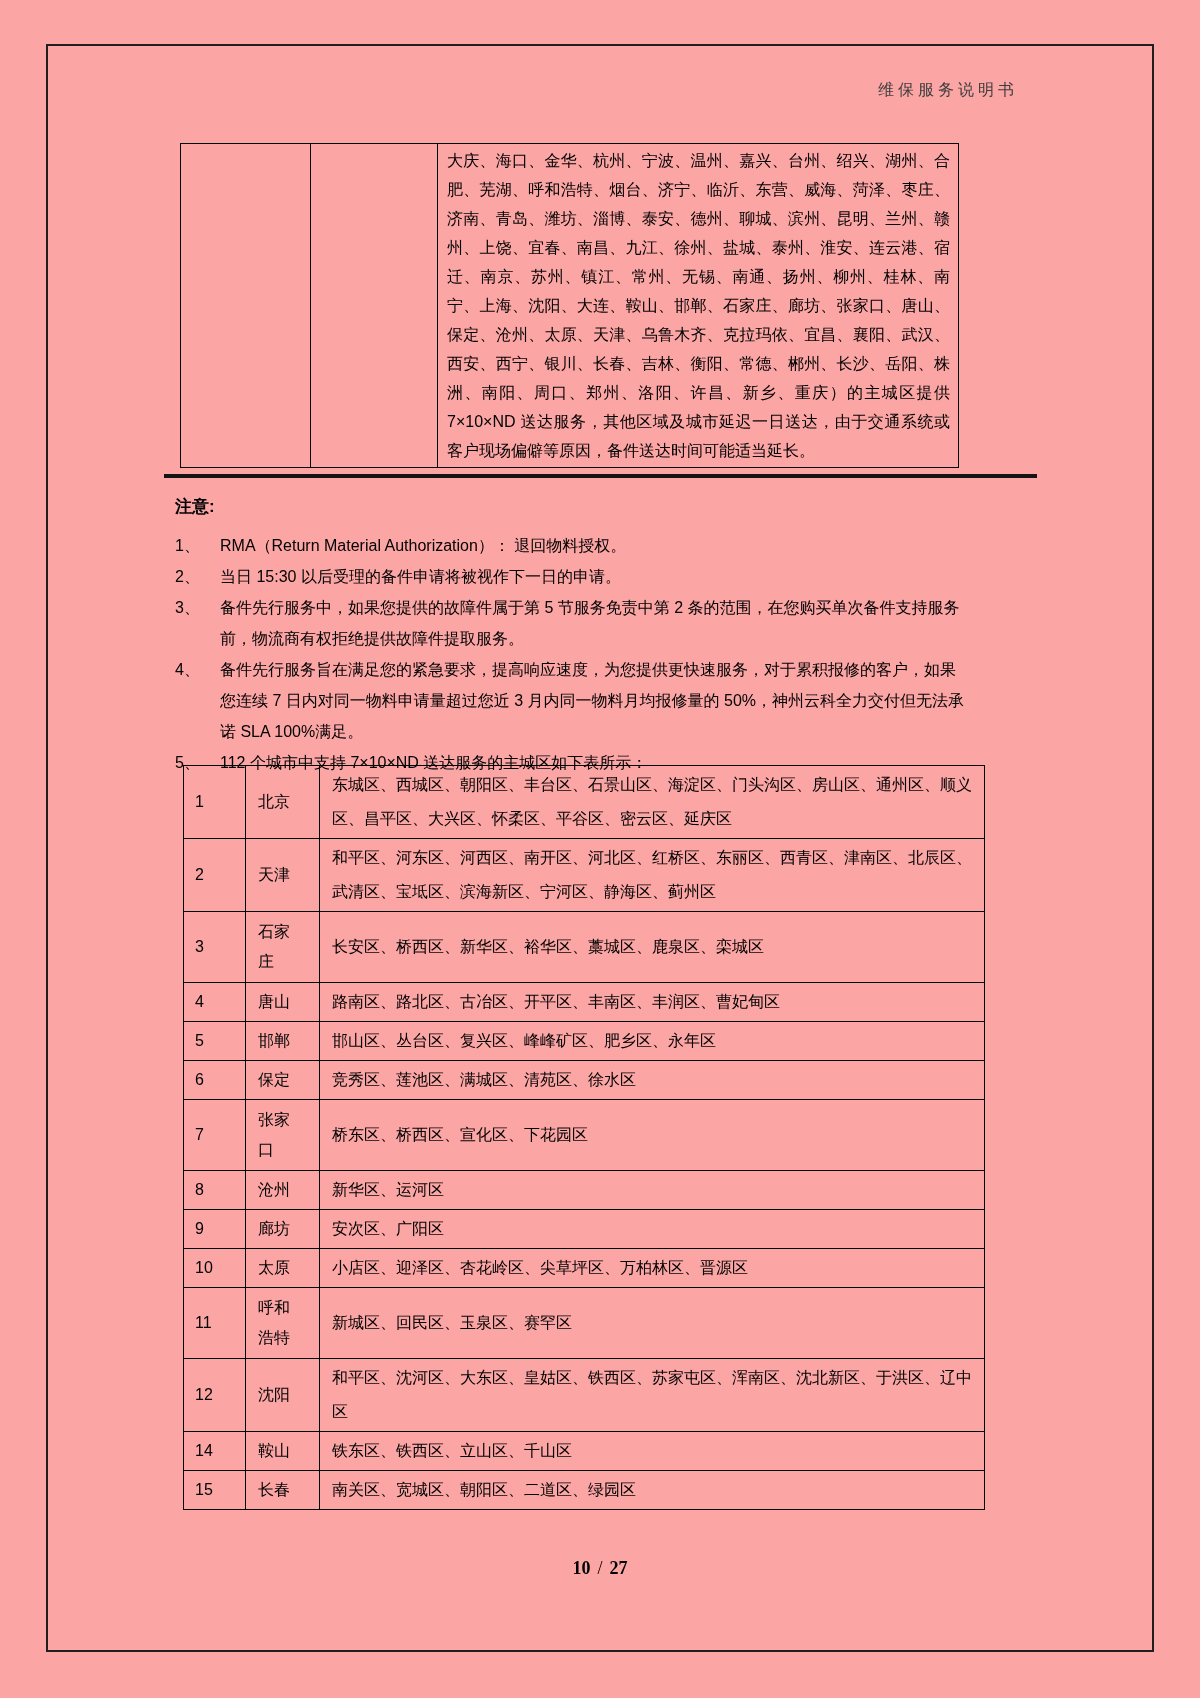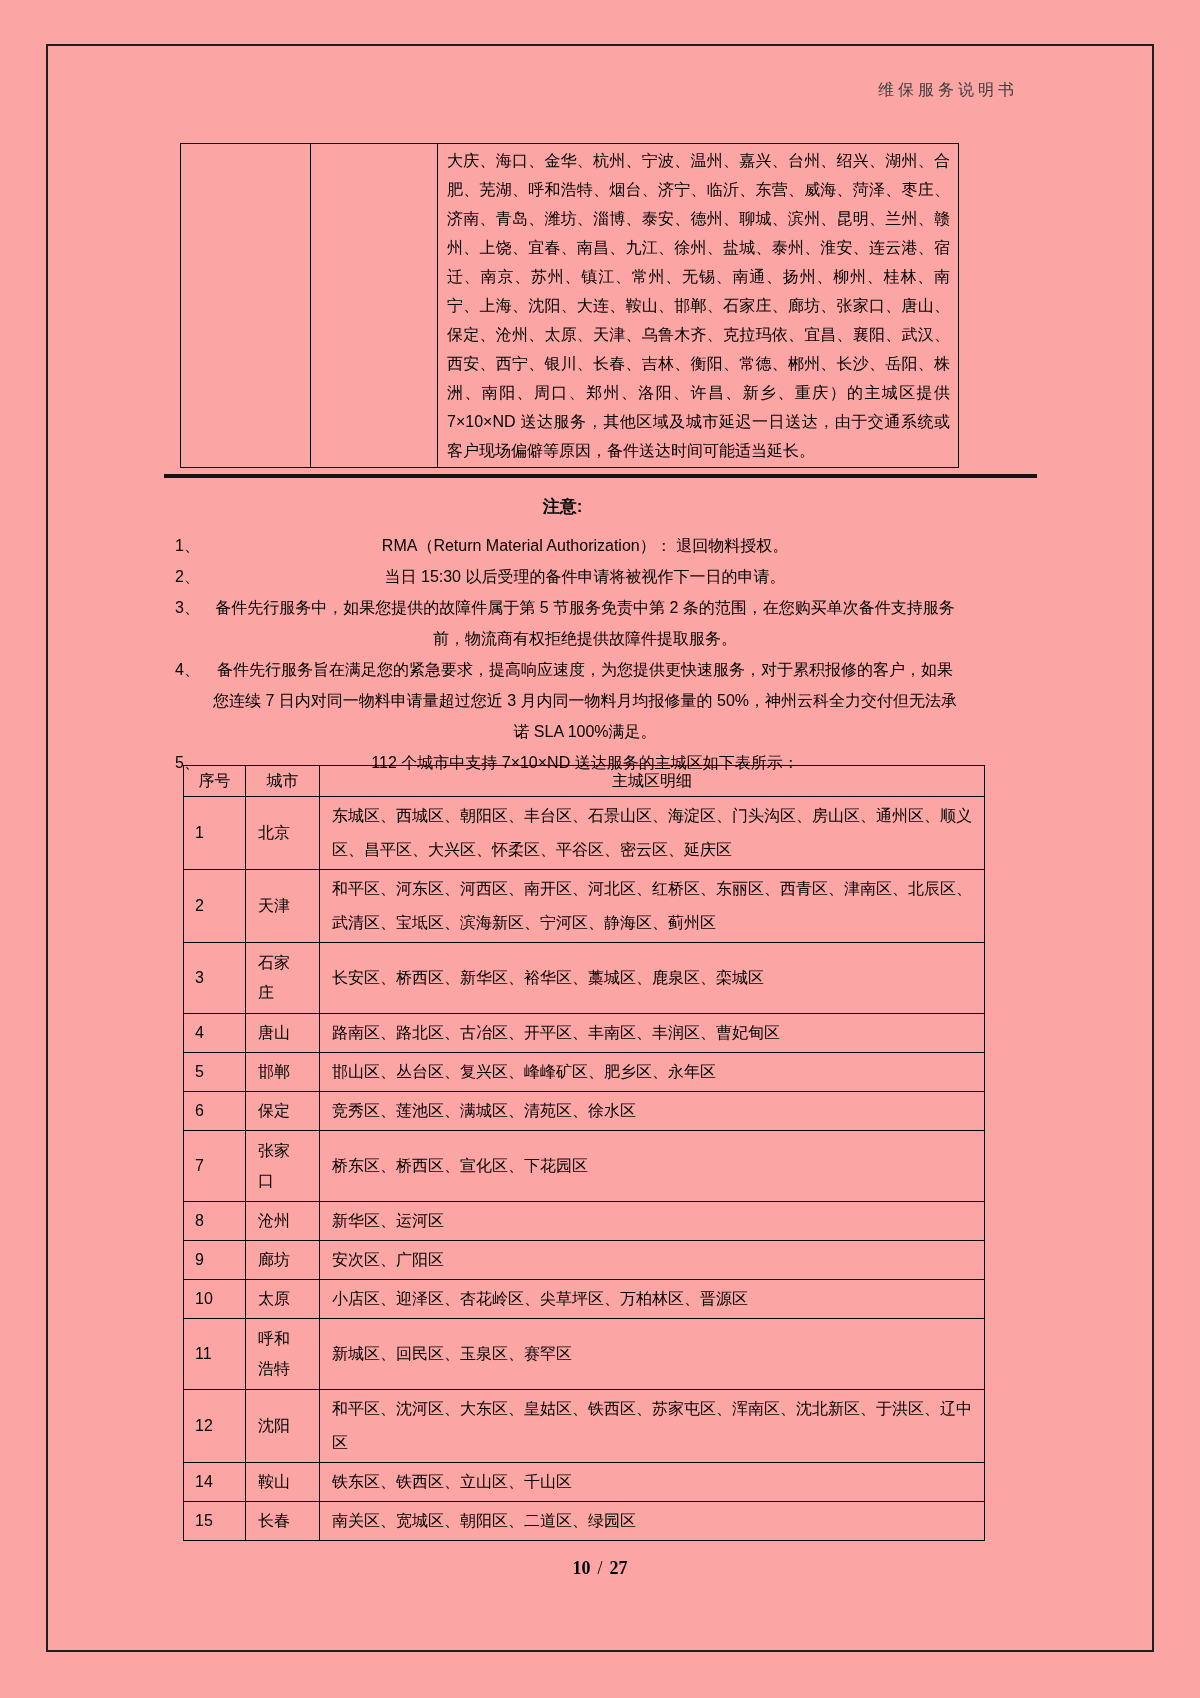--- a/index.html
+++ b/index.html
@@ -22,21 +22,21 @@
   }
   .top-table td { border:1px solid #000; vertical-align:top; padding:0; }
   .top-table td.cities { padding:2px 8px 2px 9px; }
   .cities-text {
     font-size:16px; line-height:29px; text-align:justify; color:#000;
   }
   .thick-rule {
     position:absolute; left:164px; top:474px; width:873px; height:4px; background:#141414;
   }
   
-  .notes { position:absolute; left:165px; top:495px; width:795px;text-align:center; }
+  .notes { position:absolute; left:175px; top:495px; width:795px; }
   .notes-title { font-weight:bold; font-size:17px; margin-bottom:12px; }
   .note-item { display:flex; font-size:16px; line-height:31px; }
   .note-num { flex:none; width:45px; }
   .note-text { flex:1; }
   
   .city-table {
     position:absolute; left:183px; top:765px; width:801px;
     border-collapse:collapse; table-layout:fixed; font-size:16px;
   }
   .city-table th, .city-table td { border:1px solid #000; }
@@ -106,25 +106,20 @@
     </div>
   </div>
 
   <table class="city-table">
     <colgroup>
         <col style="width:62px">
         <col style="width:74px">
         <col style="width:665px">
       </colgroup>
     <tbody>
-        <tr>
-      <th>序号</th>
-      <th>城市</th>
-      <th>主城区明细</th>
-    </tr>
     <tr class="tall">
       <td class="col-no">1</td>
       <td class="col-city">北京</td>
       <td class="col-districts">东城区、西城区、朝阳区、丰台区、石景山区、海淀区、门头沟区、房山区、通州区、顺义区、昌平区、大兴区、怀柔区、平谷区、密云区、延庆区</td>
     </tr>
     <tr class="tall">
       <td class="col-no">2</td>
       <td class="col-city">天津</td>
       <td class="col-districts">和平区、河东区、河西区、南开区、河北区、红桥区、东丽区、西青区、津南区、北辰区、武清区、宝坻区、滨海新区、宁河区、静海区、蓟州区</td>
     </tr>

